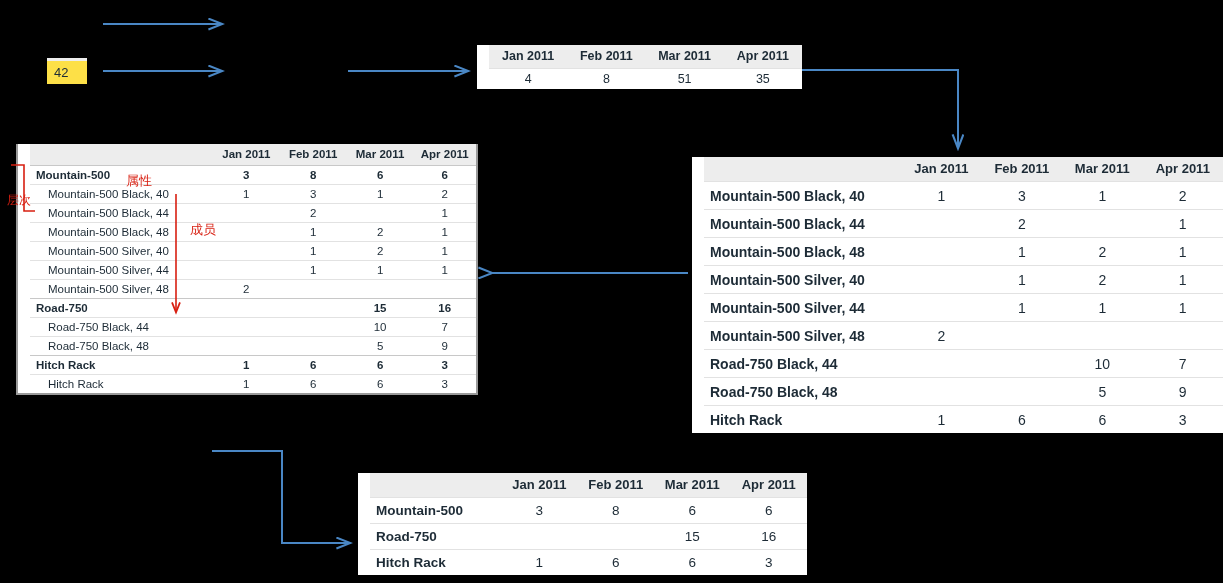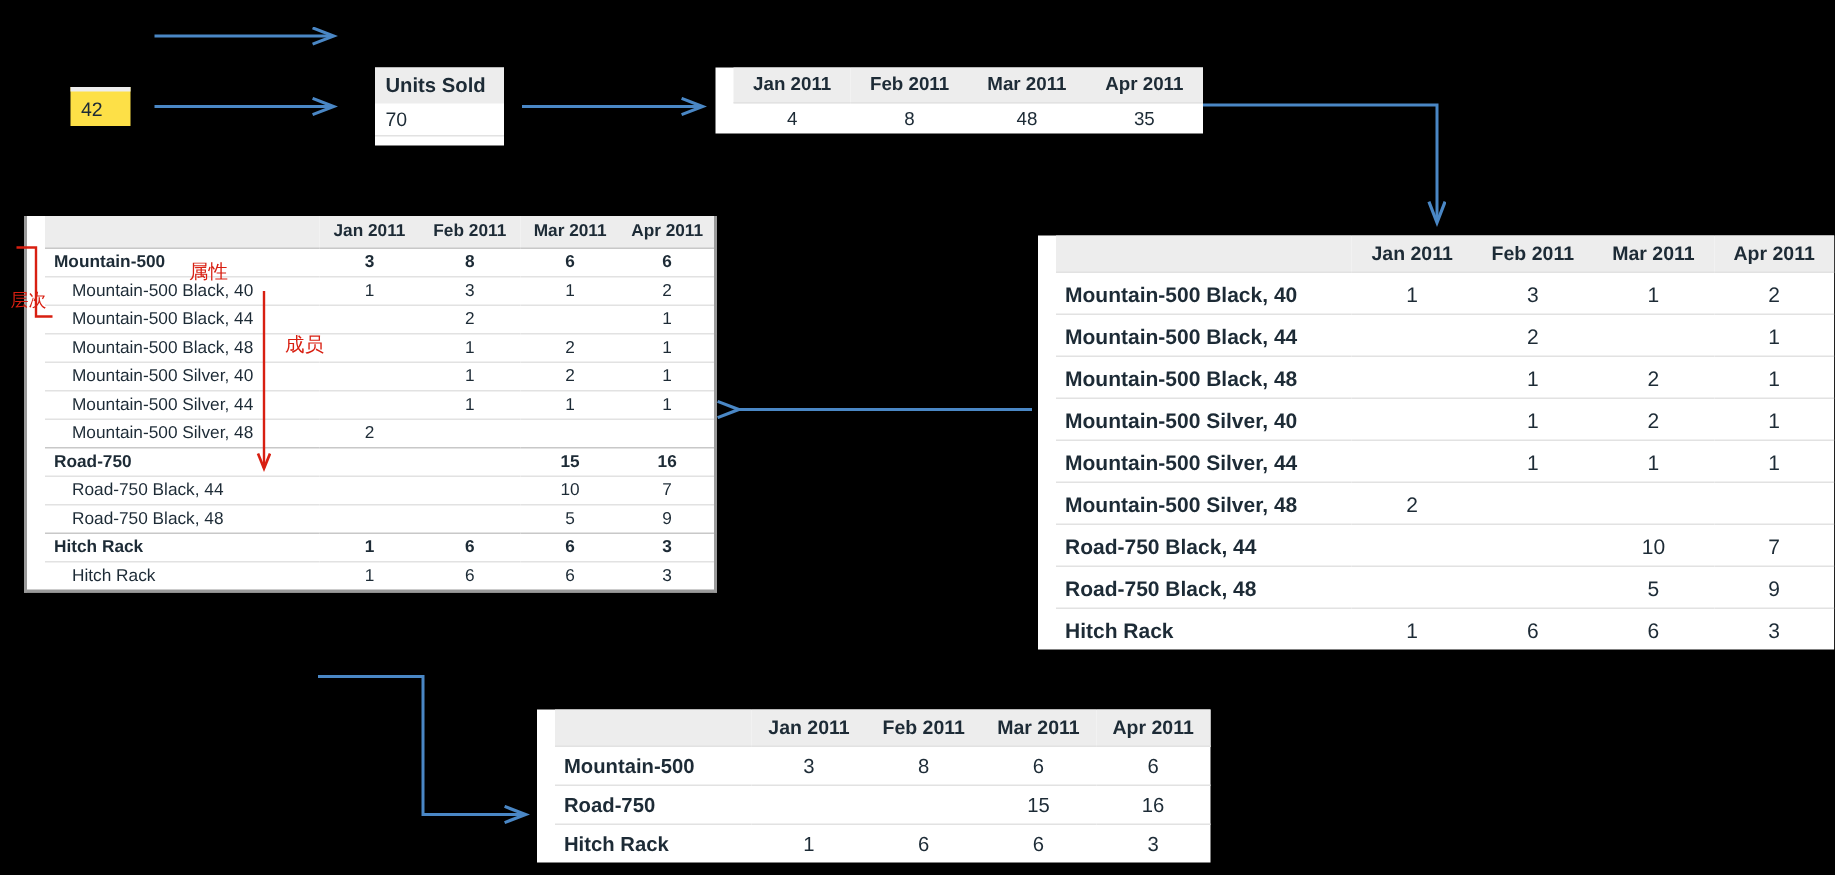--- a/index.html
+++ b/index.html
@@ -142,24 +142,20 @@
 </style>
 </head>
 <body>
 
 <div id="canvas">
 
   <div id="val-box">
     <span>42</span>
   </div>
 
-  <div id="measure-box">
-    <div class="mhead">Units Sold</div>
-    <div class="mval">70</div>
-  </div>
 
   <div class="tbl" id="tbl-months">
     <table>
       <colgroup>
           <col style="width:25%">
           <col style="width:25%">
           <col style="width:25%">
           <col style="width:25%">
         </colgroup>
       <thead>
@@ -167,21 +163,21 @@
         <th>Jan 2011</th>
         <th>Feb 2011</th>
         <th>Mar 2011</th>
         <th>Apr 2011</th>
       </tr>
         </thead>
       <tbody>
           <tr>
         <td>4</td>
         <td>8</td>
-        <td>48</td>
+        <td>51</td>
         <td>35</td>
       </tr>
         </tbody>
     </table>
   </div>
 
   <div class="tbl" id="tbl-hier">
     <table>
       <colgroup>
           <col style="width:41%">

